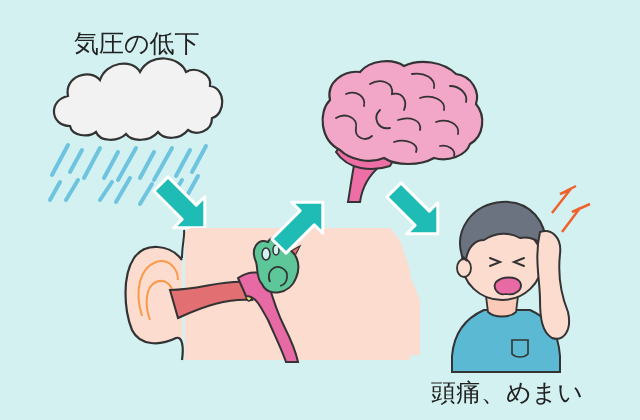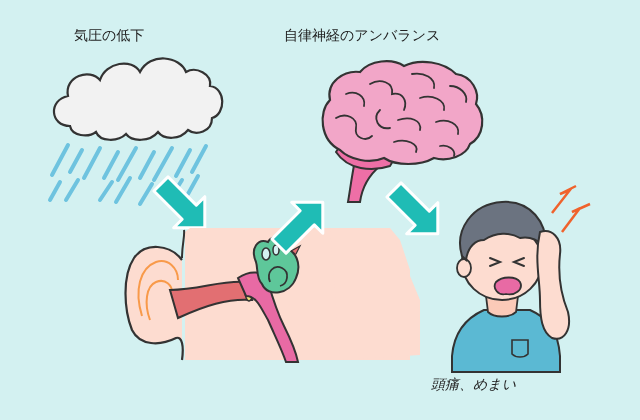--- a/index.html
+++ b/index.html
@@ -1,18 +1,18 @@
 <!DOCTYPE html>
 <html><head>
 <meta charset="utf-8">
 <style>
   html,body{margin:0;padding:0;}
   body{width:640px;height:420px;overflow:hidden;background:#d3f1f1;font-family:"DejaVu Sans","Liberation Sans",sans-serif;}
   .stage{position:relative;width:640px;height:420px;background:#d3f1f1;}
-  .label{position:absolute;color:#222;font-size:14px;font-weight:normal;white-space:nowrap;letter-spacing:0;}
+  .label{position:absolute;color:#222;font-size:25px;font-weight:normal;white-space:nowrap;letter-spacing:0;}
   svg.art{position:absolute;left:0;top:0;}
 </style>
 </head>
 <body>
 
 <div class="stage">
 
   <svg class="art" width="640" height="420" viewBox="0 0 640 420">
 
     <g>
@@ -116,16 +116,15 @@
 
       <path d="M496,282 C502,276 516,276 520,282 C524,290 514,296 506,294 C498,296 492,288 496,282 Z" fill="#e86aa4" stroke="#333" stroke-width="1.8"></path>
 
       <path d="M540,232 C552,228 562,238 560,254 C558,272 560,292 568,312 C572,330 564,342 552,338 C542,332 540,318 540,300 C540,280 534,258 540,232 Z" fill="#fddcd0" stroke="#333" stroke-width="2"></path>
 
       <path d="M512,340 L528,340 L528,354 C524,358 516,358 512,354 Z" fill="none" stroke="#333" stroke-width="1.6"></path>
     </g>
   </svg>
 
   <div class="label" style="left:74px;top:27px;">気圧の低下</div>
-  <div class="label" style="left:284px;top:27px;">自律神経のアンバランス</div>
-  <div class="label" style="left:431px;top:376px;font-style:italic;">頭痛、めまい</div>
+  <div class="label" style="left:431px;top:376px;">頭痛、めまい</div>
 
 </div>
 
 </body></html>

